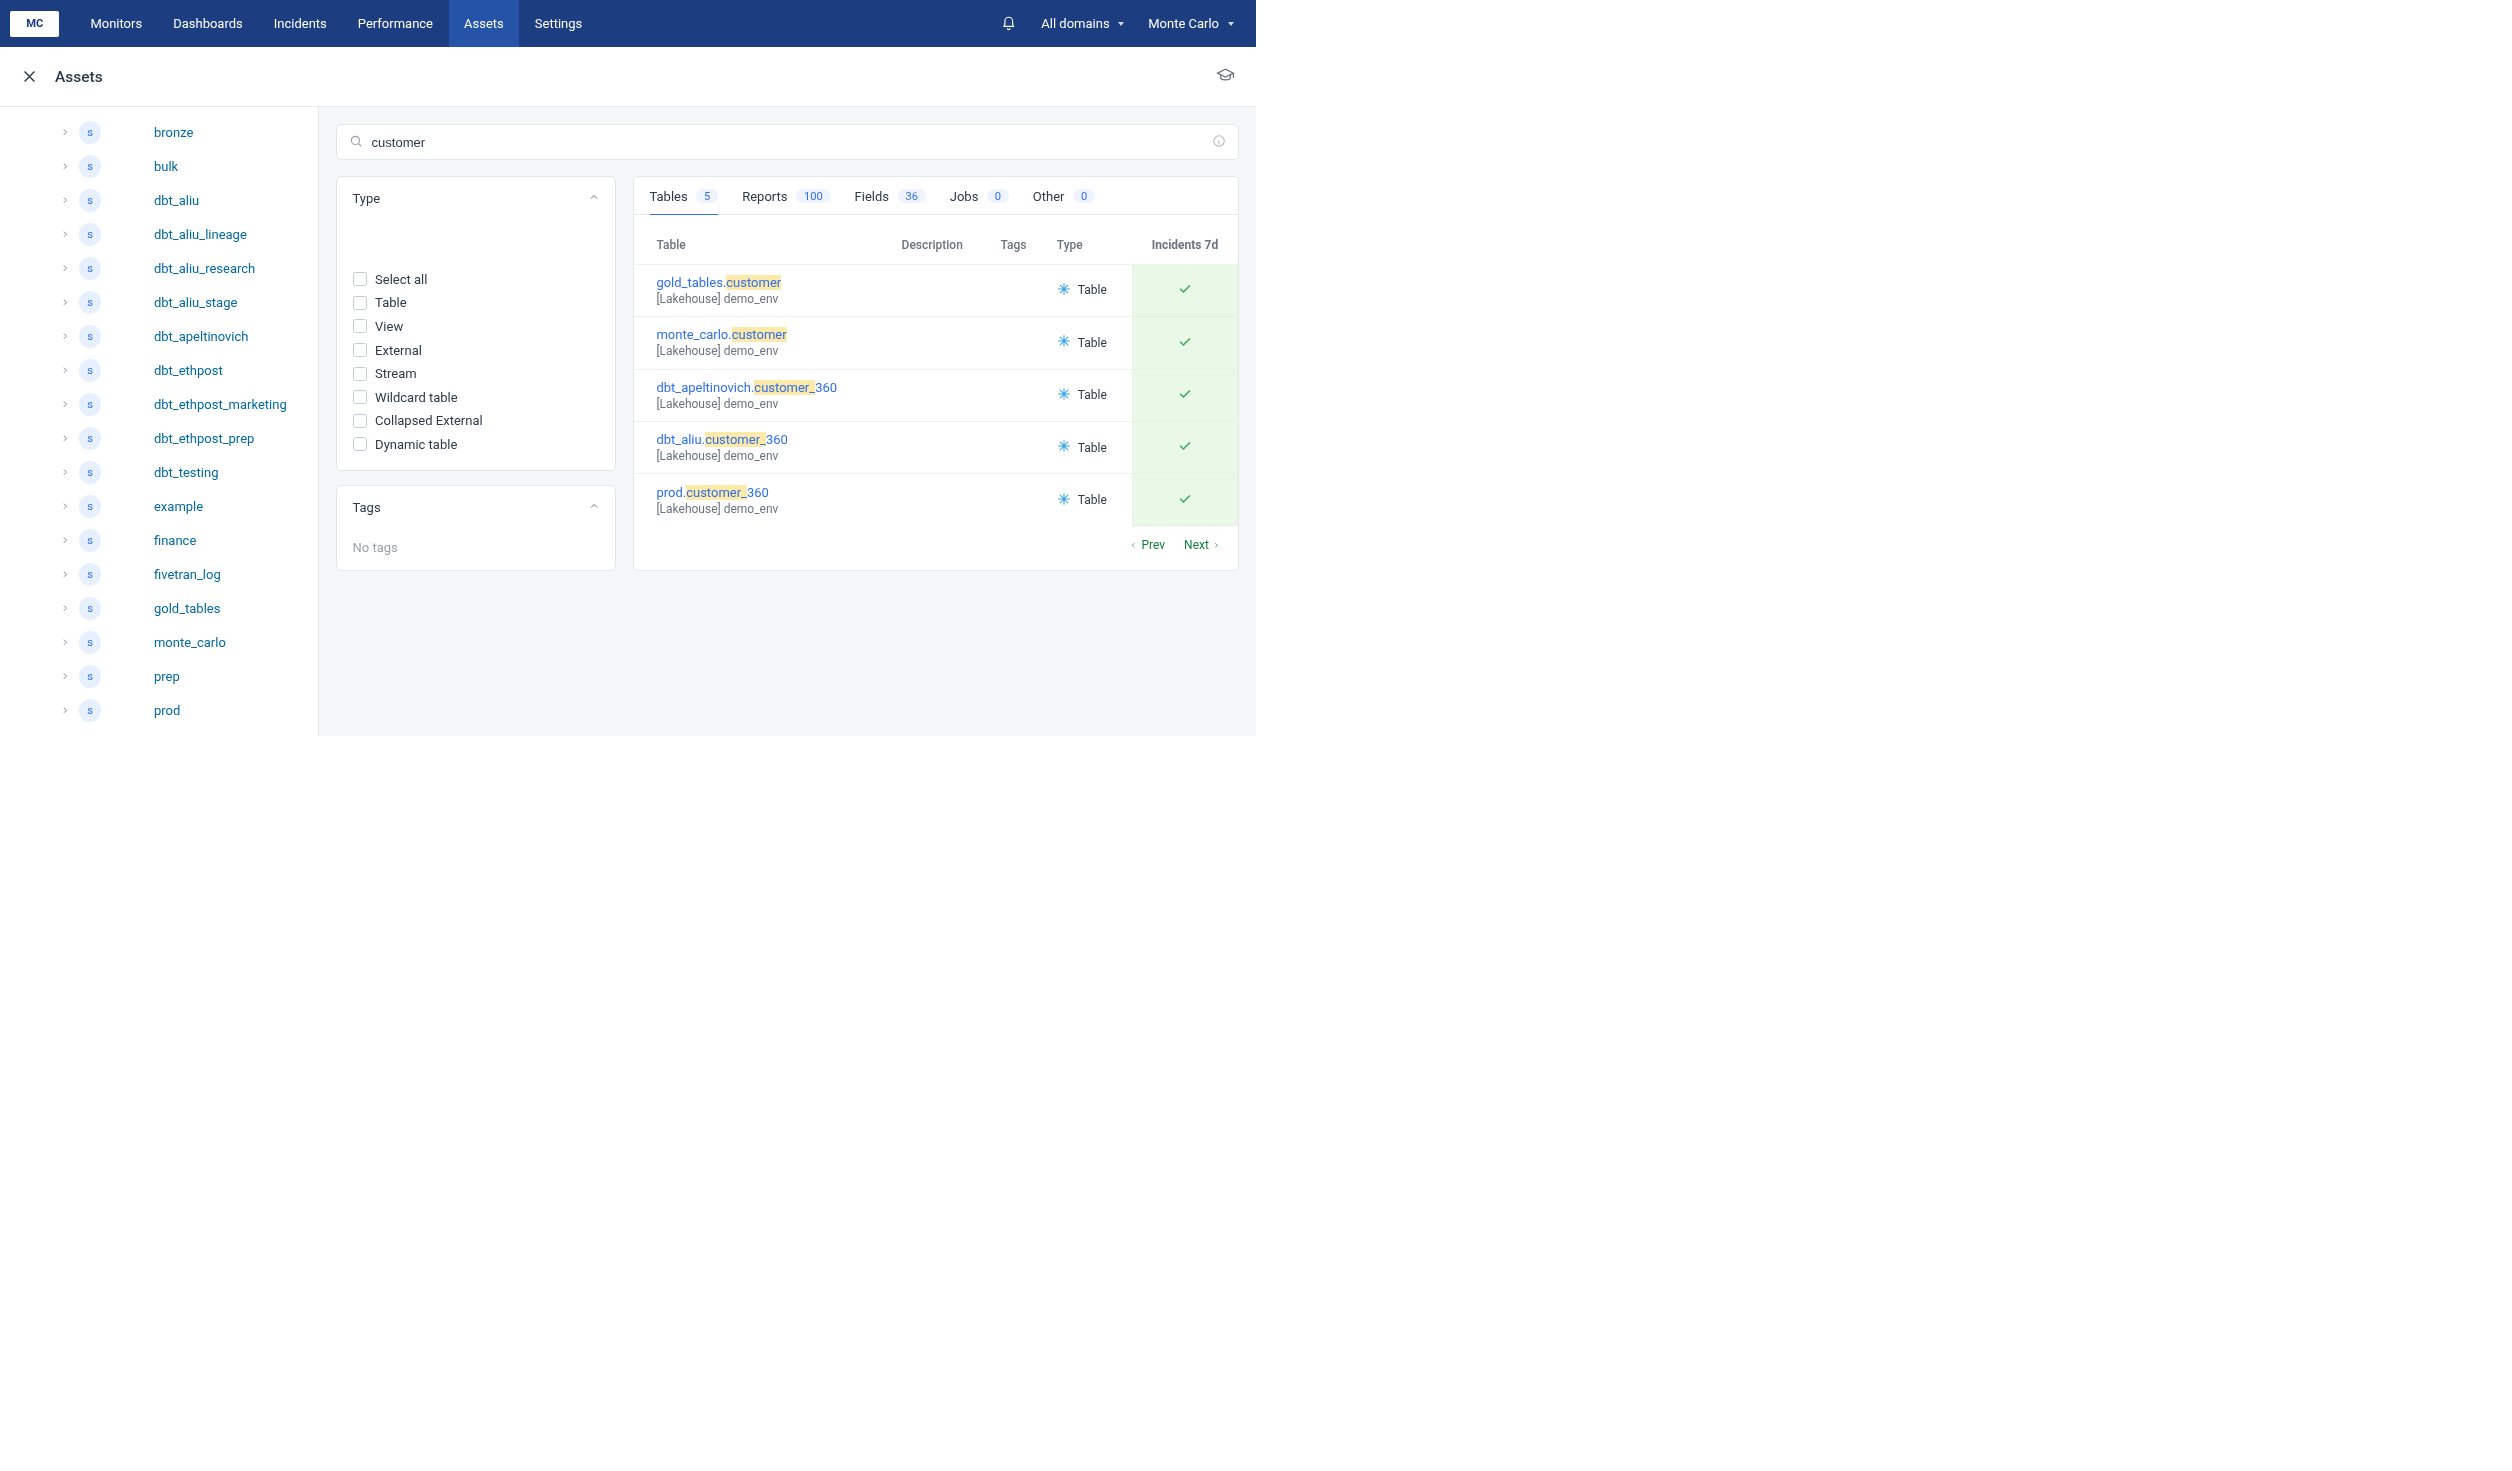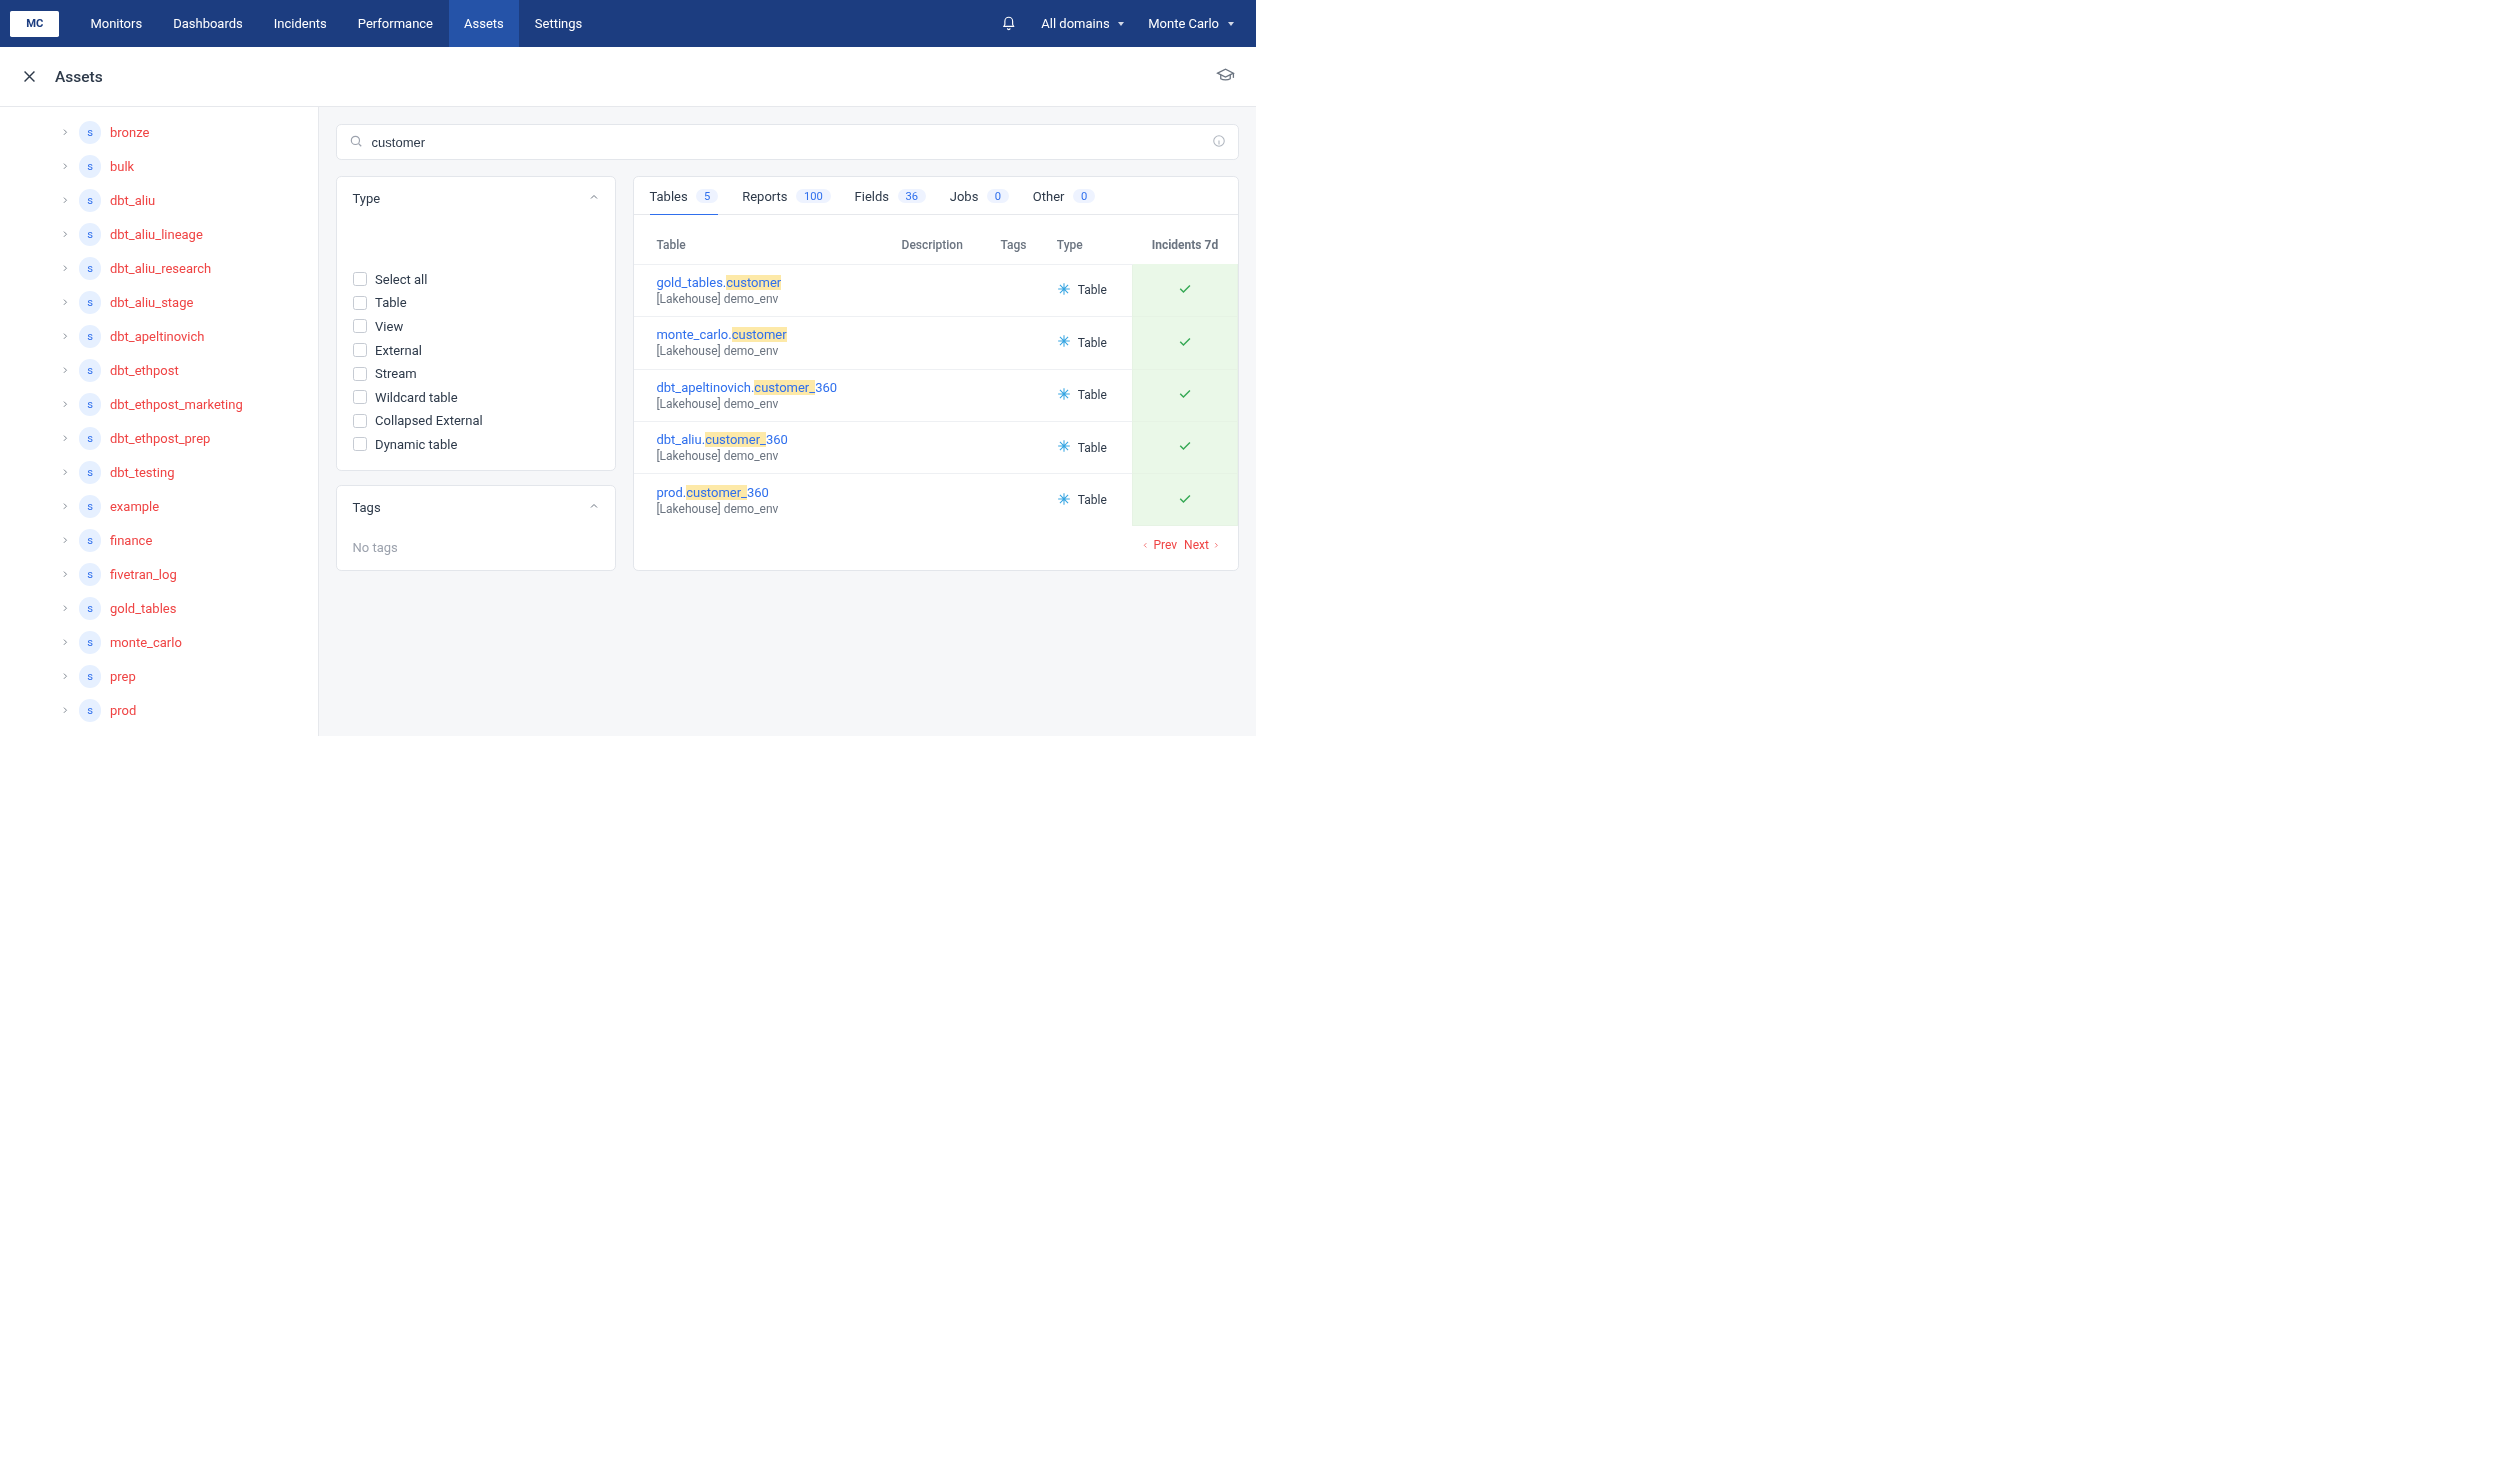--- a/index.html
+++ b/index.html
@@ -109,21 +109,21 @@
   }
   .schema-badge {
     width: 22.4px; height: 22.4px;
     border-radius: 50%;
     background: #e6f0ff;
     color: #2f6fed;
     display: flex; align-items: center; justify-content: center;
     font-size: 11.2px;
     flex-shrink: 0;
   }
-  .tree-label { font-size: 13px; color: #ef4444; }
+  .tree-label { font-size: 13px; color: #0369a1; margin-left: 44px; }
 
   .content {
     flex: 1;
     background: #f6f7f9;
     padding: 17px;
     overflow: auto;
   }
   .content h1 {
     font-size: 19px; font-weight: 700; color: #2e3a4a; margin-bottom: 14px;
   }
@@ -248,23 +248,23 @@
   .snowflake-ico { color: #36a5e2; }
   .incident-cell {
     text-align: center;
     border: 0.9px solid #e6f3e4;
     background: #eaf8e8;
   }
   .incident-cell.first-r { border-top: none; }
   .check-mark { color: #34a853; }
 
   .pager {
-    display: flex; justify-content: flex-end; gap: 7px;
+    display: flex; justify-content: flex-end; gap: 19px;
     padding: 12px 17px 3.5px 17px;
-    color: #ef4444;
+    color: #15803d;
     font-size: 12px;
     align-items: flex-end;
   }
   .pager .pager-btn { display: flex; align-items: center; gap: 3.5px; cursor: pointer; }
 </style>
 </head>
 <body>
 
 <div class="navbar">
   <div class="logo">MC</div>

